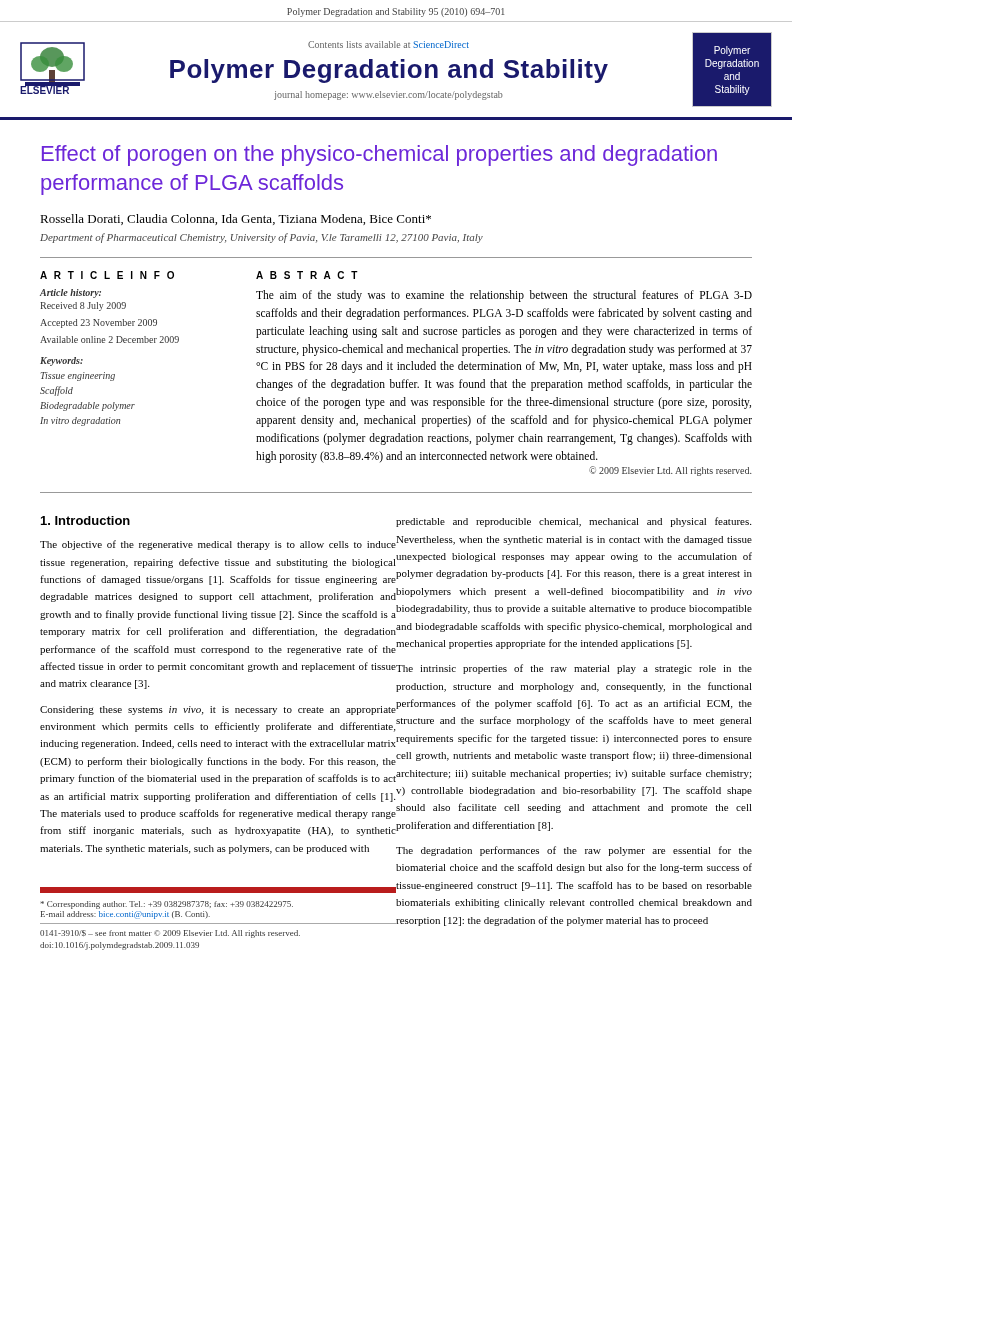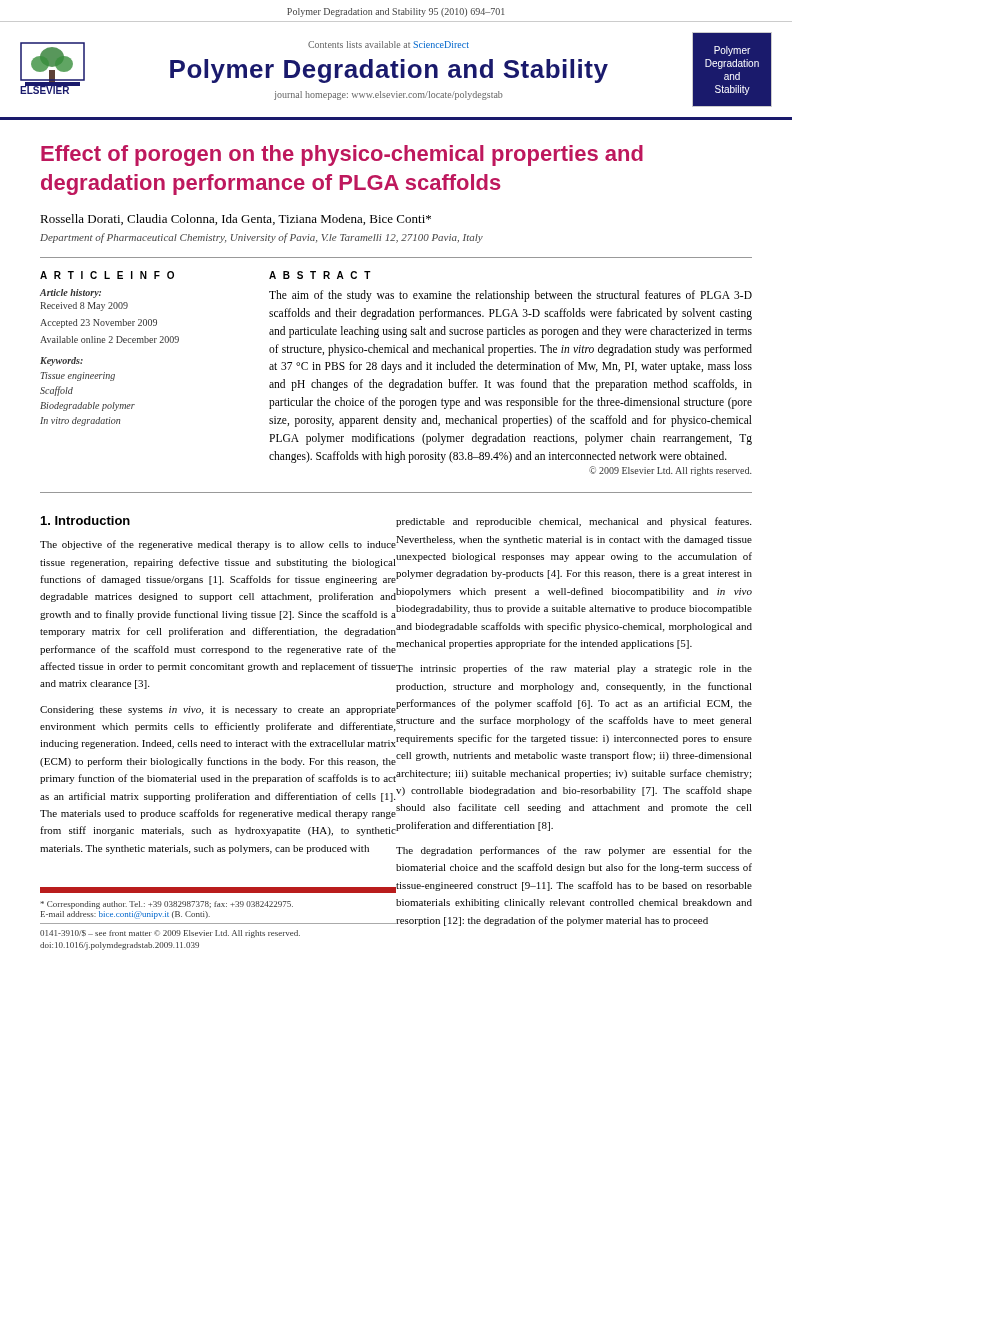--- a/index.html
+++ b/index.html
@@ -86,22 +86,22 @@
     }
 
     
     .main-content {
       padding: 20px 40px 20px 40px;
     }
 
     
     .article-title {
       font-size: 22px;
-      font-weight: bold;
-      color: #be185d;
+      font-weight: normal;
+      color: #6d28d9;
       line-height: 1.3;
       margin-bottom: 14px;
       font-family: Arial, sans-serif;
     }
 
     
     .authors {
       font-size: 13px;
       margin-bottom: 4px;
       color: #000;
@@ -117,21 +117,21 @@
     
     .hr-thin {
       border: none;
       border-top: 1px solid #999;
       margin: 10px 0;
     }
 
     
     .two-col {
       display: flex;
-      gap: 29px;
+      gap: 16px;
       margin-top: 12px;
     }
 
     .col-left {
       width: 200px;
       flex-shrink: 0;
     }
 
     .col-right {
       flex: 1;
@@ -303,21 +303,21 @@
     <div class="affiliation">Department of Pharmaceutical Chemistry, University of Pavia, V.le Taramelli 12, 27100 Pavia, Italy</div>
 
     <hr class="hr-thin">
 
     <div class="two-col">
 
       <div class="col-left">
         <div class="section-heading">A R T I C L E   I N F O</div>
 
         <div class="info-label">Article history:</div>
-        <div class="info-value">Received 8 May 2009</div>
+        <div class="info-value">Received 8 July 2009</div>
         <div class="info-value">Accepted 23 November 2009</div>
         <div class="info-value">Available online 2 December 2009</div>
 
         <div class="keywords-section">
           <div class="info-label">Keywords:</div>
           <div class="keyword-item">Tissue engineering</div>
           <div class="keyword-item">Scaffold</div>
           <div class="keyword-item">Biodegradable polymer</div>
           <div class="keyword-item"><em>In vitro</em> degradation</div>
         </div>

